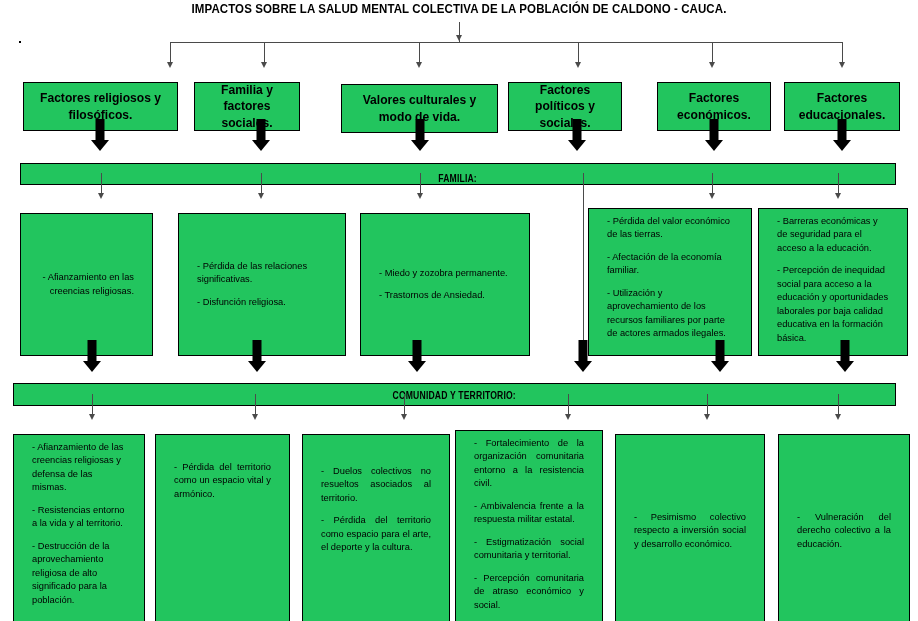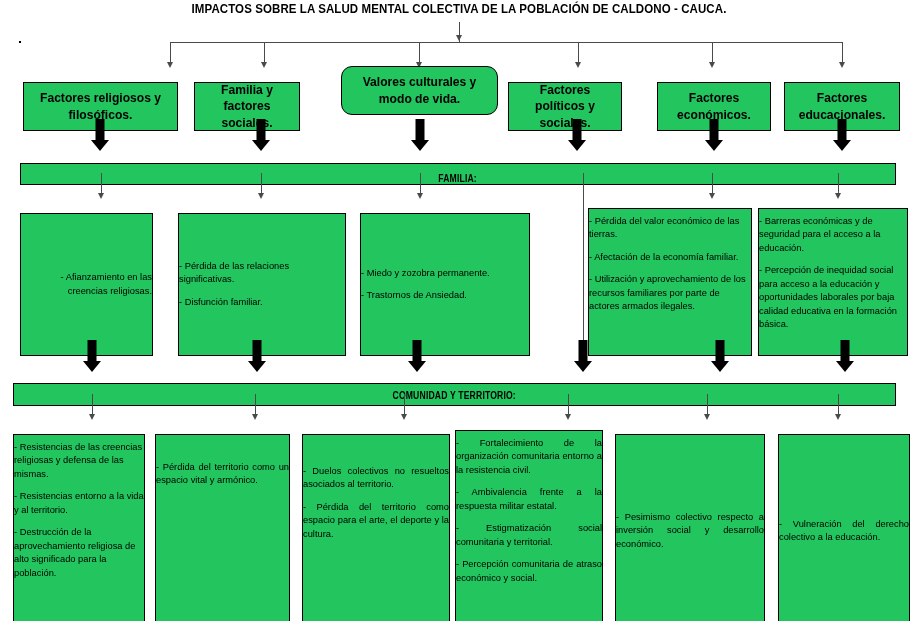--- a/index.html
+++ b/index.html
@@ -53,21 +53,21 @@
     font-weight:bold;
     font-size:10.5px;
     letter-spacing:.2px;
   }
   .banner span{transform:scaleX(.82);display:block;}
 
   
   .content{
     font-size:9.3px;
     line-height:1.45;
-    padding:6px 0;
+    padding:6px 18px;
     box-sizing:border-box;
     overflow:hidden;
   }
   .content p{margin:0 0 9px 0;}
   .content p:last-child{margin-bottom:0;}
   .content.vcenter{display:flex;flex-direction:column;justify-content:center;}
   .just p{text-align:justify;text-align-last:left;}
 
   
   .vline{position:absolute;background:#4a4a4a;width:1px;}
@@ -121,21 +121,21 @@
   <div class="thin-arrow" style="left:708.5px;top:62px;"></div>
   <div class="vline" style="left:842px;top:42px;height:22px;"></div>
   <div class="thin-arrow" style="left:838.5px;top:62px;"></div>
 
   <div class="box topbox" style="left:23px;top:70px;width:155px;height:49px;">
     <span>Factores religiosos y filosóficos.</span>
   </div>
   <div class="box topbox" style="left:194px;top:70px;width:106px;height:49px;">
     <span>Familia y factores sociales.</span>
   </div>
-  <div class="box topbox" style="left:341px;top:54px;width:157px;height:49px;border-radius:11px;">
+  <div class="box topbox" style="left:341px;top:72px;width:157px;height:49px;">
     <span>Valores culturales y modo de vida.</span>
   </div>
   <div class="box topbox" style="left:508px;top:70px;width:114px;height:49px;">
     <span>Factores políticos y sociales.</span>
   </div>
   <div class="box topbox" style="left:657px;top:70px;width:114px;height:49px;">
     <span>Factores económicos.</span>
   </div>
   <div class="box topbox" style="left:784px;top:70px;width:116px;height:49px;">
     <span>Factores educacionales.</span>
@@ -182,21 +182,21 @@
   <div class="thin-arrow" style="left:708.5px;top:193px;"></div>
   <div class="vline" style="left:838px;top:173px;height:22px;"></div>
   <div class="thin-arrow" style="left:834.5px;top:193px;"></div>
 
   <div class="box content vcenter" style="left:20px;top:201px;width:133px;height:143px;text-align:right;">
     <p>- Afianzamiento en las creencias religiosas.</p>
   </div>
 
   <div class="box content vcenter" style="left:178px;top:201px;width:168px;height:143px;">
     <p>- Pérdida de las relaciones significativas.</p>
-    <p>- Disfunción  familiar.</p>
+    <p>- Disfunción  religiosa.</p>
   </div>
 
   <div class="box content vcenter" style="left:360px;top:201px;width:170px;height:143px;">
     <p>- Miedo y zozobra permanente.</p>
     <p>- Trastornos de Ansiedad.</p>
   </div>
 
   <div class="box content" style="left:588px;top:196px;width:164px;height:148px;">
     <p>- Pérdida del valor económico de las tierras.</p>
     <p>- Afectación de la economía familiar.</p>
@@ -244,21 +244,21 @@
   <div class="vline" style="left:404px;top:394px;height:24px;"></div>
   <div class="thin-arrow" style="left:400.5px;top:414px;"></div>
   <div class="vline" style="left:568px;top:394px;height:24px;"></div>
   <div class="thin-arrow" style="left:564.5px;top:414px;"></div>
   <div class="vline" style="left:707px;top:394px;height:24px;"></div>
   <div class="thin-arrow" style="left:703.5px;top:414px;"></div>
   <div class="vline" style="left:838px;top:394px;height:24px;"></div>
   <div class="thin-arrow" style="left:834.5px;top:414px;"></div>
 
   <div class="box content" style="left:13px;top:422px;width:132px;height:194px;">
-    <p>- Resistencias de las creencias religiosas y defensa de las mismas.</p>
+    <p>- Afianzamiento de las creencias religiosas y defensa de las mismas.</p>
     <p>- Resistencias entorno a la vida y al territorio.</p>
     <p>- Destrucción de la aprovechamiento religiosa de alto significado para la población.</p>
   </div>
 
   <div class="box content just" style="left:155px;top:422px;width:135px;height:194px;padding-top:26px;">
     <p>- Pérdida del territorio como un espacio vital y armónico.</p>
   </div>
 
   <div class="box content just" style="left:302px;top:422px;width:148px;height:194px;padding-top:30px;">
     <p>- Duelos colectivos no resueltos asociados al territorio.</p>

